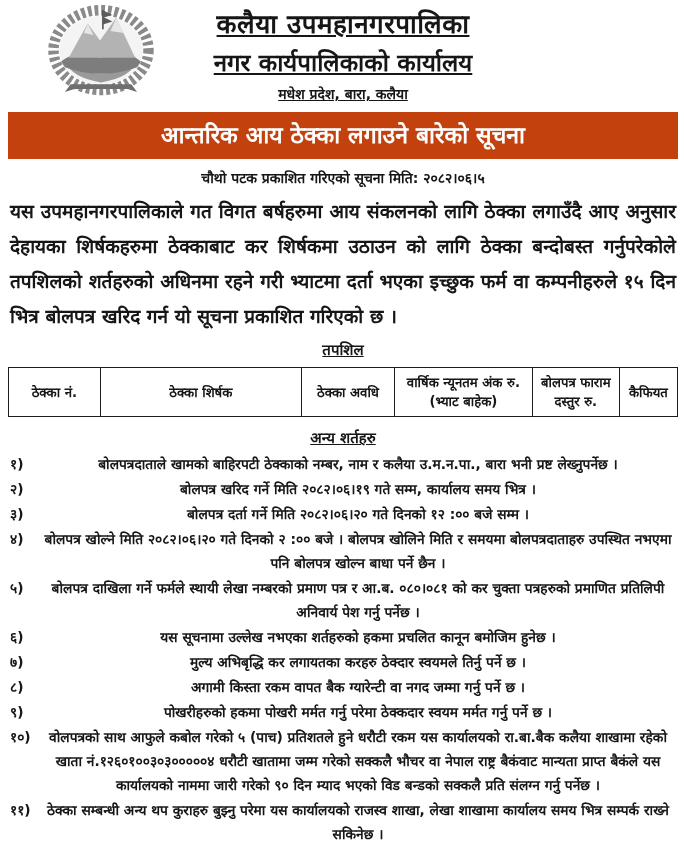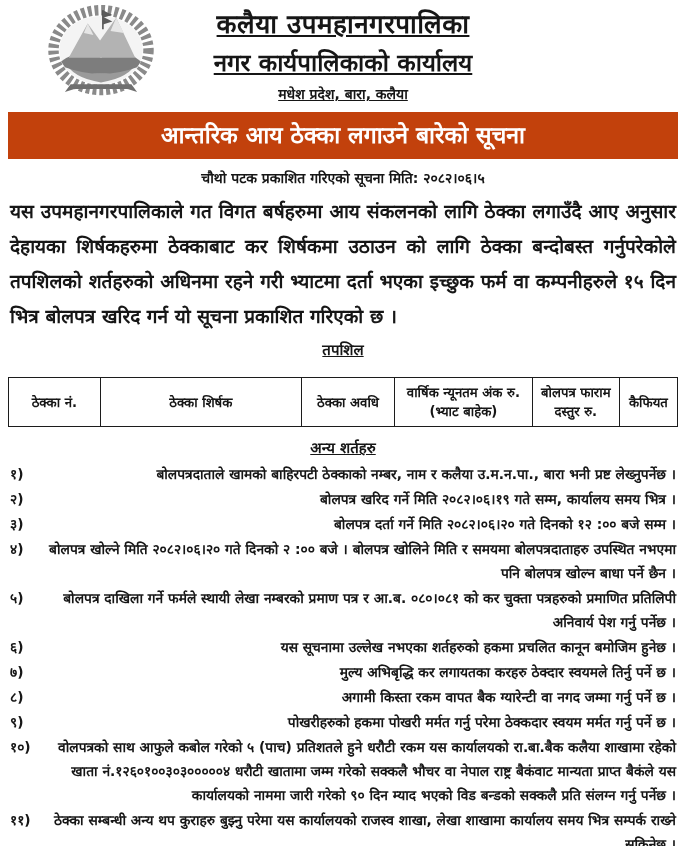--- a/index.html
+++ b/index.html
@@ -35,21 +35,21 @@
     font-size: 19px;
     line-height: 1.83;
     text-align: justify;
   }
   
   .tbl-title {
     text-align: center; font-size: 15px; margin-top: 6px;
     text-decoration: underline;
   }
   table.detail {
-    width: 670px; margin: 18px auto 0 auto;
+    width: 670px; margin: 8px auto 0 auto;
     border-collapse: collapse; table-layout: fixed;
   }
   table.detail th, table.detail td {
     border: 1.6px solid #1c1c1c;
     font-size: 13.2px;
     font-weight: 700;
     padding: 4px 6px;
     vertical-align: middle;
     overflow: hidden;
   }
@@ -60,21 +60,21 @@
   col.c1 { width: 13.7%; } col.c2 { width: 30.1%; } col.c3 { width: 13.9%; }
   col.c4 { width: 20.6%; } col.c5 { width: 13.0%; } col.c6 { width: 8.7%; }
   
   .cond-title {
     text-align: center; font-size: 15px; margin-top: 10px;
     text-decoration: underline;
   }
   .conds { margin: 5px 10px 0 10px; }
   .cond { display: flex; font-size: 13.8px; line-height: 1.74; margin-top: 1px; }
   .cond .num { flex: none; width: 30px; }
-  .cond .txt { flex: 1; text-align: right; }
+  .cond .txt { flex: 1; text-align: center; }
 </style>
 </head>
 <body>
 
 <div class="page">
 
   <div class="header">
     <svg class="logo" viewBox="0 0 120 100" aria-hidden="true">
 
       <ellipse cx="60" cy="48" rx="50" ry="42" fill="none" stroke="#8a8a8a" stroke-width="11" stroke-dasharray="4 3"></ellipse>

